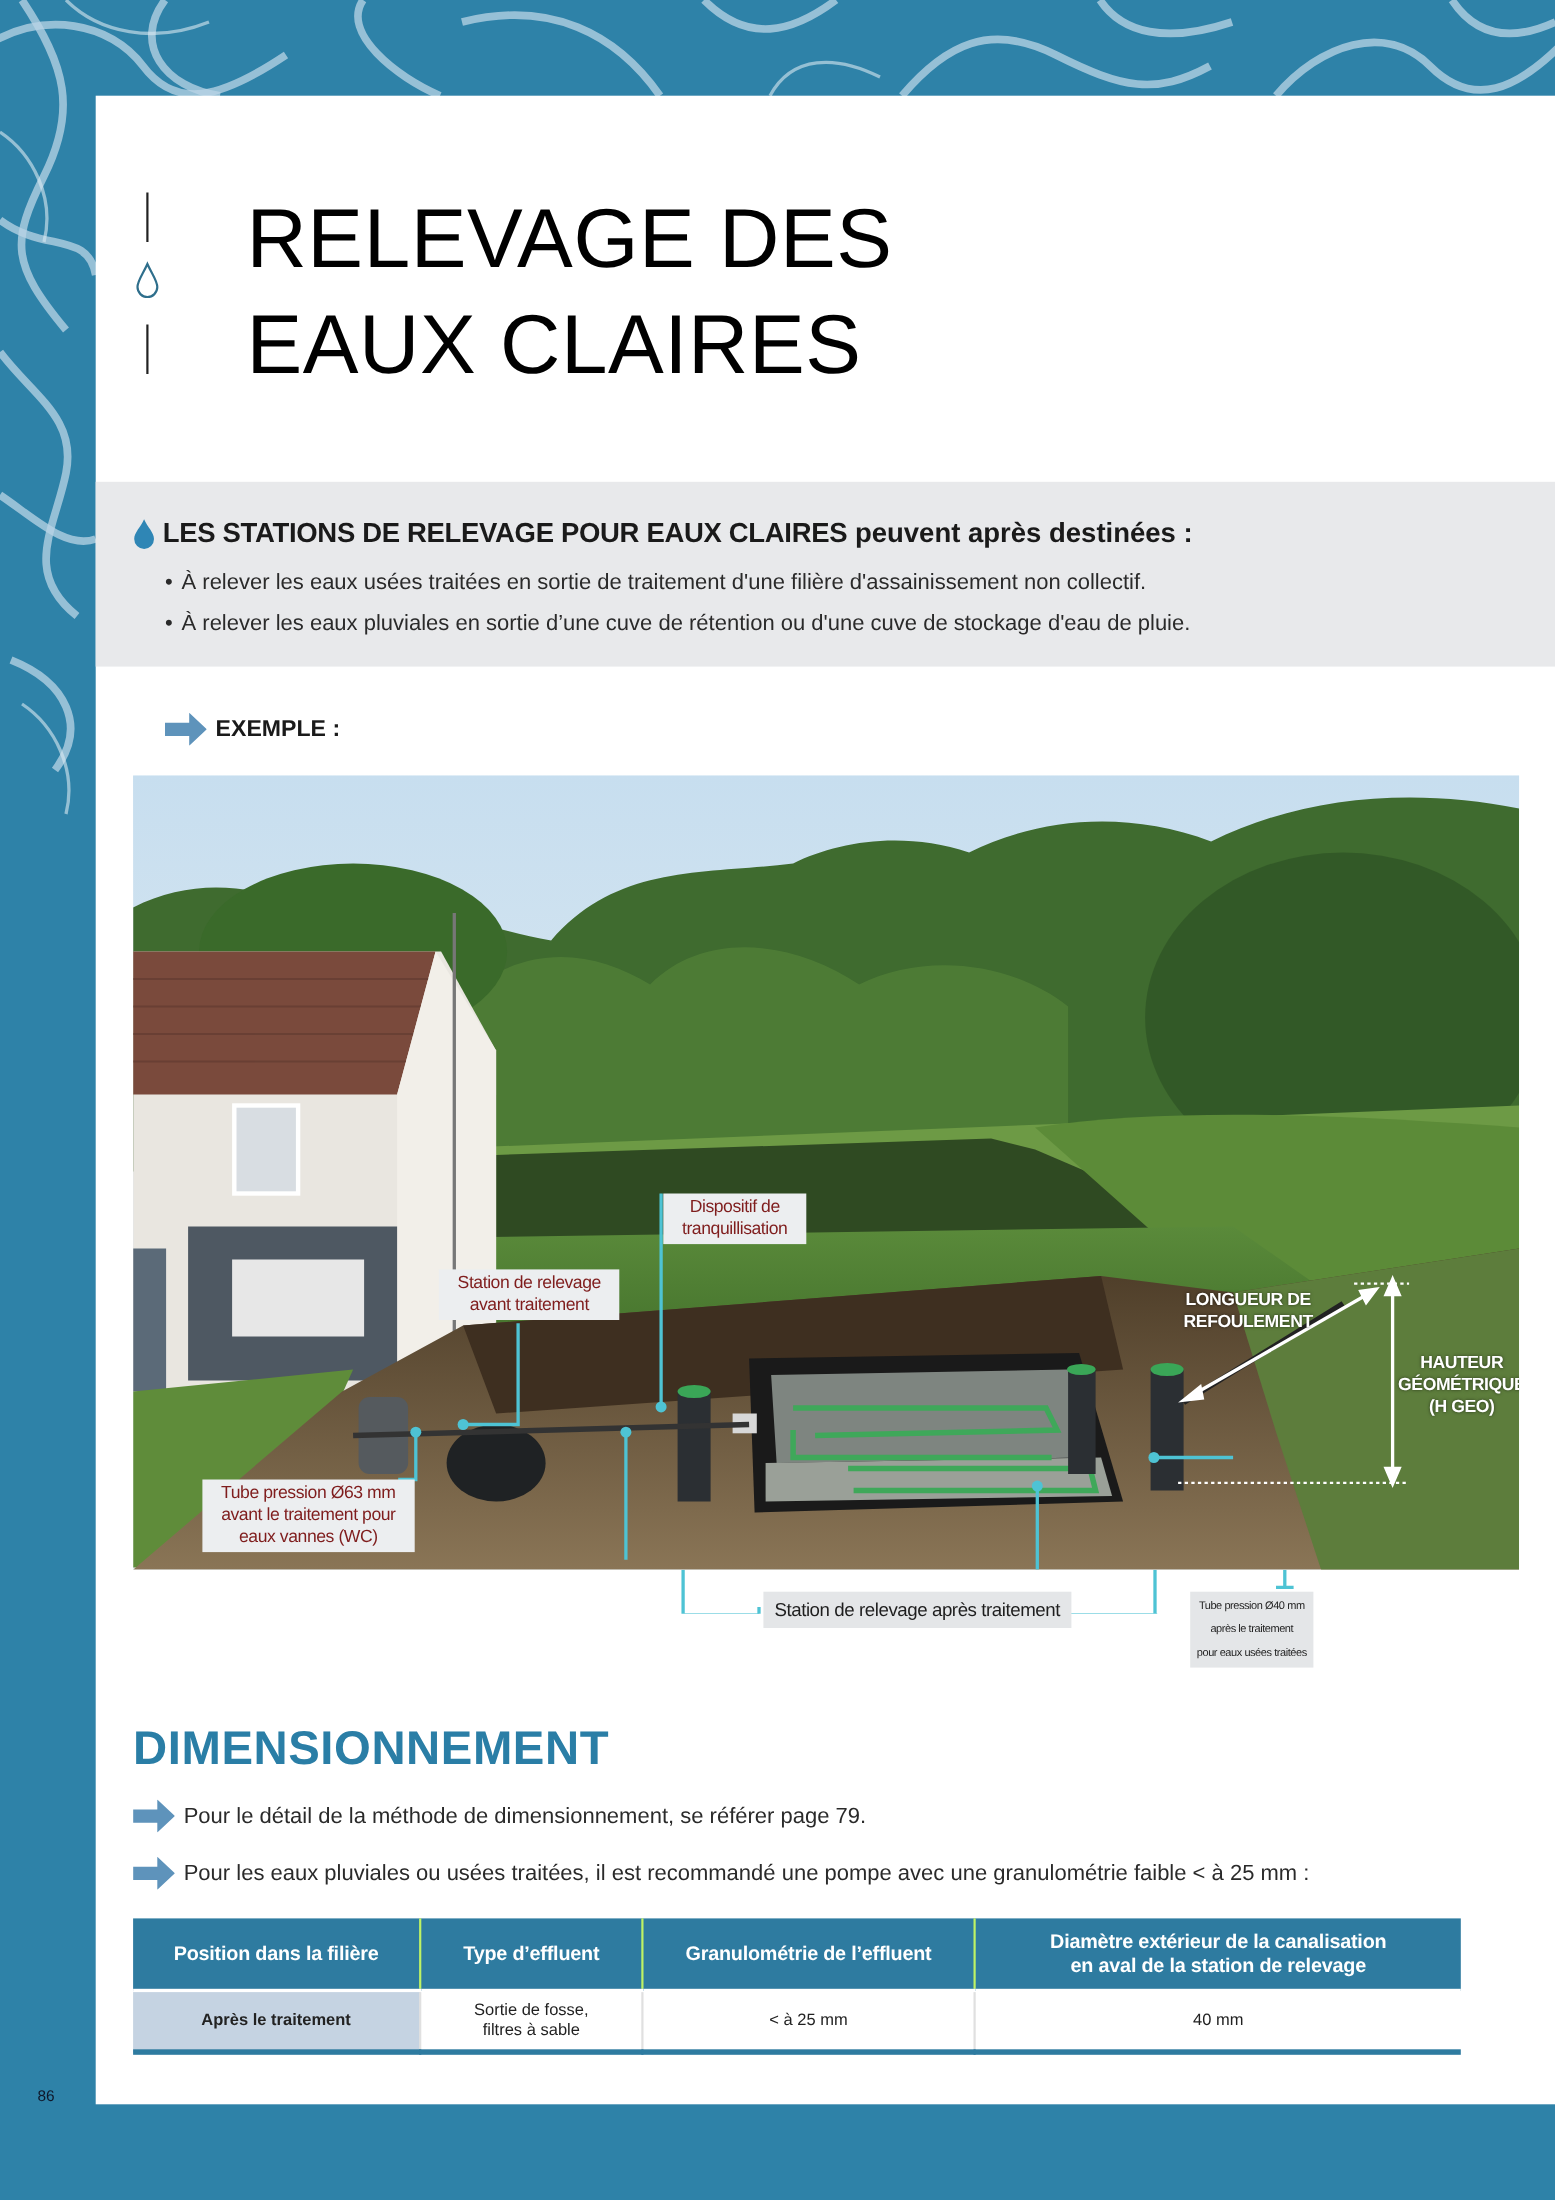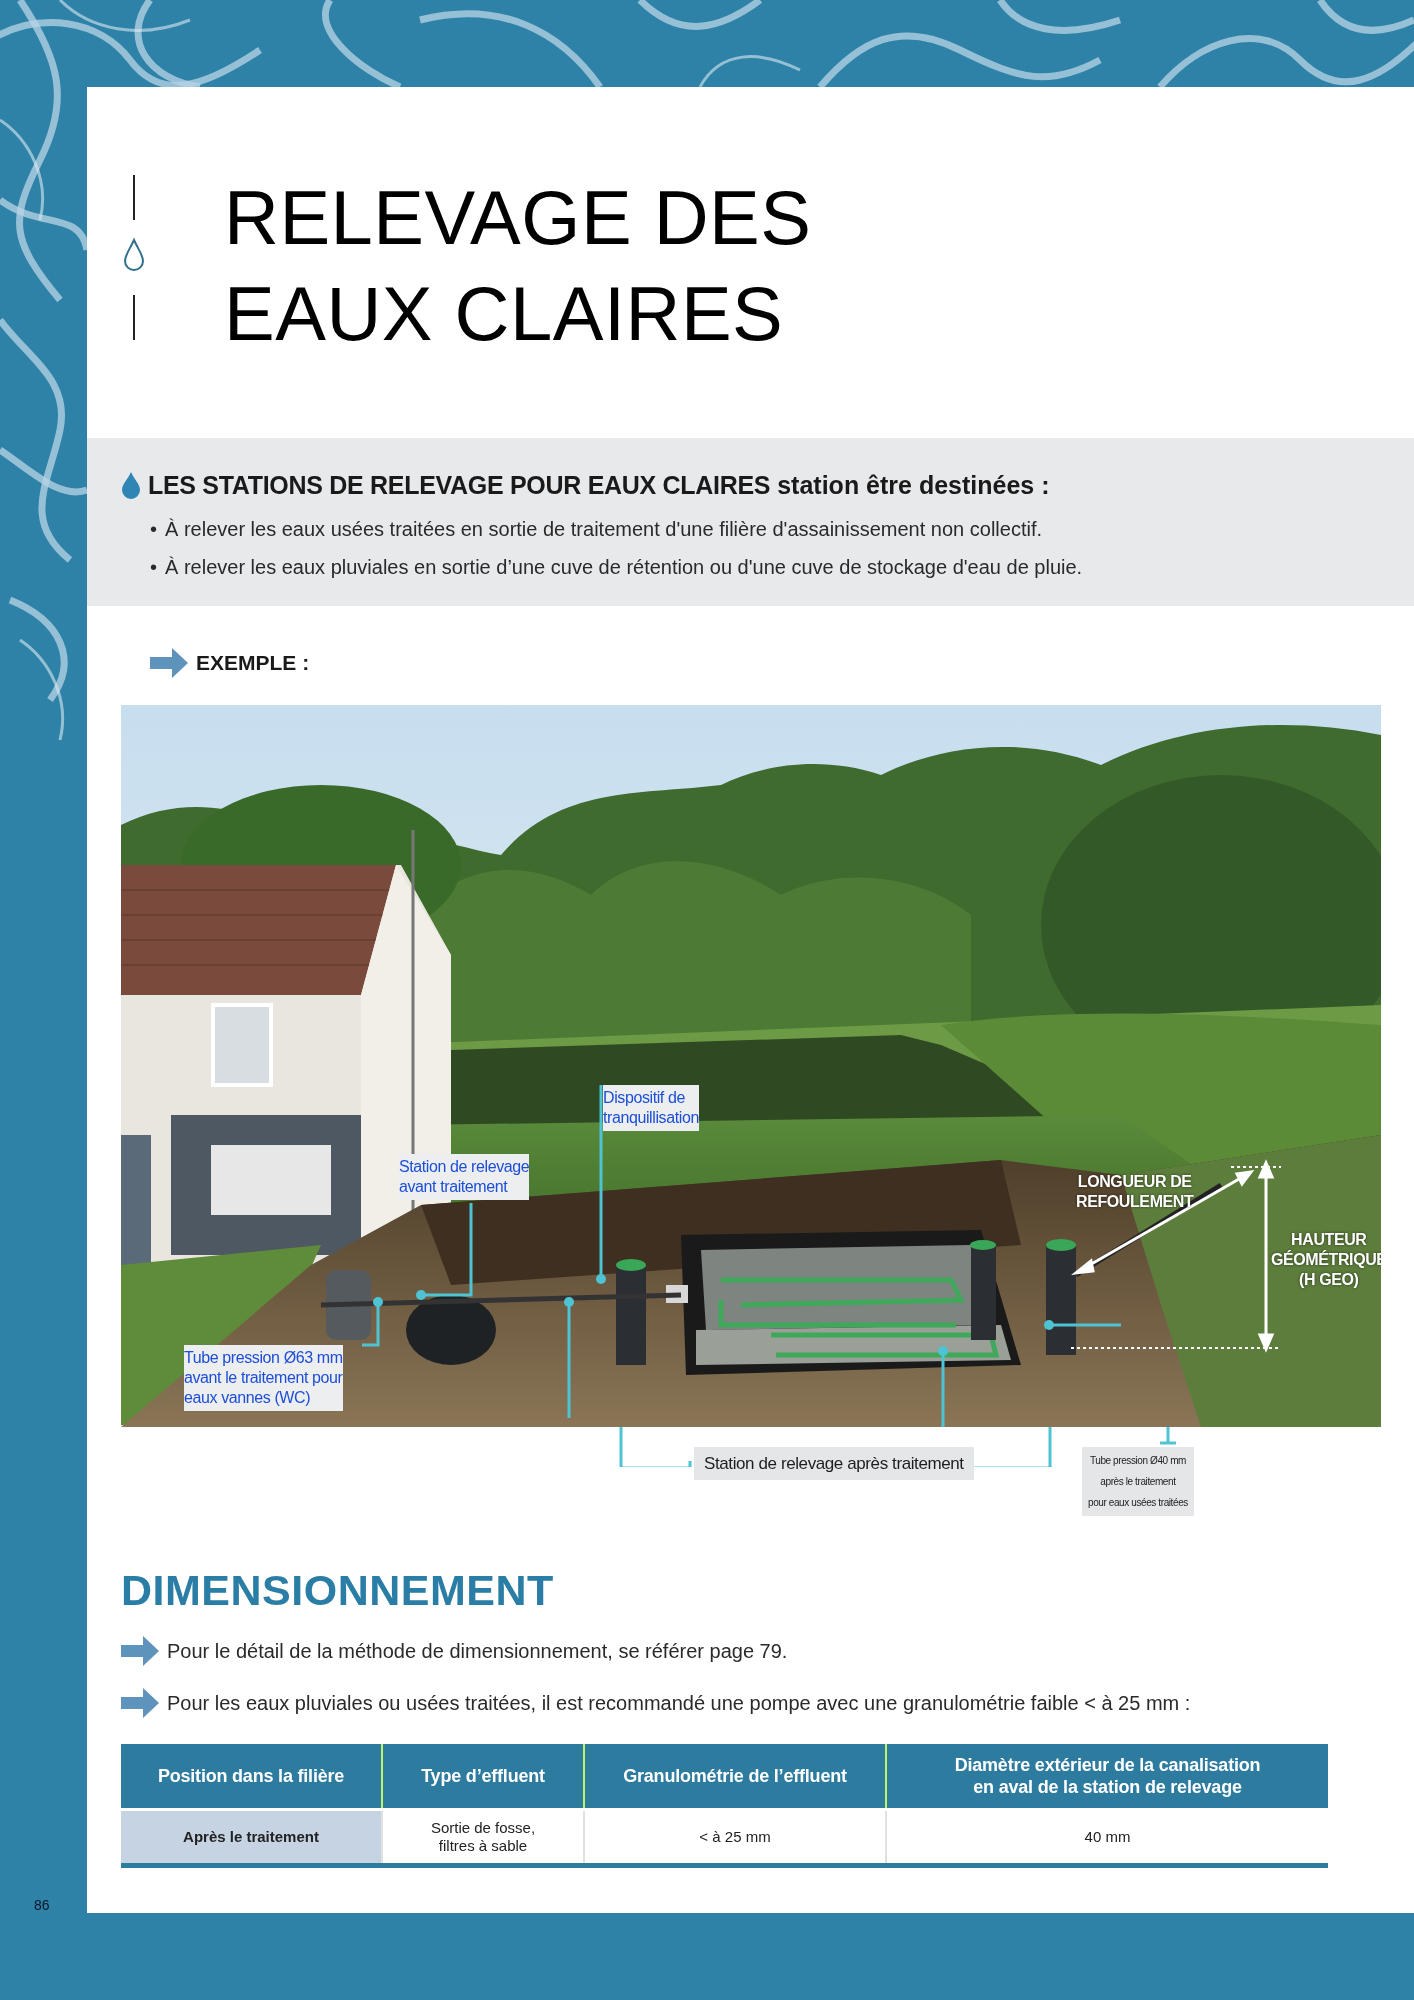--- a/index.html
+++ b/index.html
@@ -48,22 +48,22 @@
     position: absolute; left: 150px; top: 648px; display: flex; align-items: center;
     font-size: 21px; font-weight: 700; color: #1a1a1a;
   }
   .arrow-icon { display: inline-block; width: 38px; height: 30px; margin-right: 8px; }
   
   .scene {
     position: absolute; left: 121px; top: 705px; width: 1260px; height: 722px; overflow: hidden;
     background: linear-gradient(#c8dff0 0%, #e6eff5 18%, #dde7ea 22%);
   }
   .callout {
-    position: absolute; background: #eceef0; color: #1d4ed8; font-size: 16px; line-height: 20px;
-    padding: 3px 0; font-family: "Liberation Sans", sans-serif; letter-spacing: -0.4px;
+    position: absolute; background: #eceef0; color: #7f1d1d; font-size: 16px; line-height: 20px;
+    text-align: center; padding: 3px 17px; font-family: "Liberation Sans", sans-serif; letter-spacing: -0.4px;
   }
   .white-label {
     position: absolute; color: #ffffff; font-weight: 700; font-size: 16px; line-height: 20px;
     text-align: center; letter-spacing: -0.4px; text-shadow: 0 0 3px rgba(0,0,0,0.6);
   }
   .below-callout {
     position: absolute; background: #e4e6e8; color: #1e1e1e; font-size: 17px; line-height: 21px;
     text-align: center; padding: 6px 10px; letter-spacing: -0.4px;
   }
   
@@ -135,21 +135,21 @@
   <span>RELEVAGE DES</span><br>
   <span>EAUX CLAIRES</span>
 </h1>
 
 <div class="intro"></div>
 <div class="intro-heading">
   <svg class="drop" width="22" height="28" viewBox="0 0 22 28">
     <path d="M11 1 C 8 8, 2 13, 2 19 A 9 9 0 0 0 20 19 C 20 13, 14 8, 11 1 Z" fill="#2f86b5"></path>
   </svg>
   <b>LES STATIONS DE RELEVAGE POUR EAUX CLAIRES</b>
-  <span class="rest">station être destinées :</span>
+  <span class="rest">peuvent après destinées :</span>
 </div>
 <ul class="bullets">
   <li>À relever les eaux usées traitées en sortie de traitement d'une filière d'assainissement non collectif.</li>
   <li>À relever les eaux pluviales en sortie d’une cuve de rétention ou d'une cuve de stockage d'eau de pluie.</li>
 </ul>
 
 <div class="example">
   <svg class="arrow-icon" viewBox="0 0 38 30">
     <path d="M0 9 H22 V0 L38 15 L22 30 V21 H0 Z" fill="#5e93bb"></path>
   </svg>

